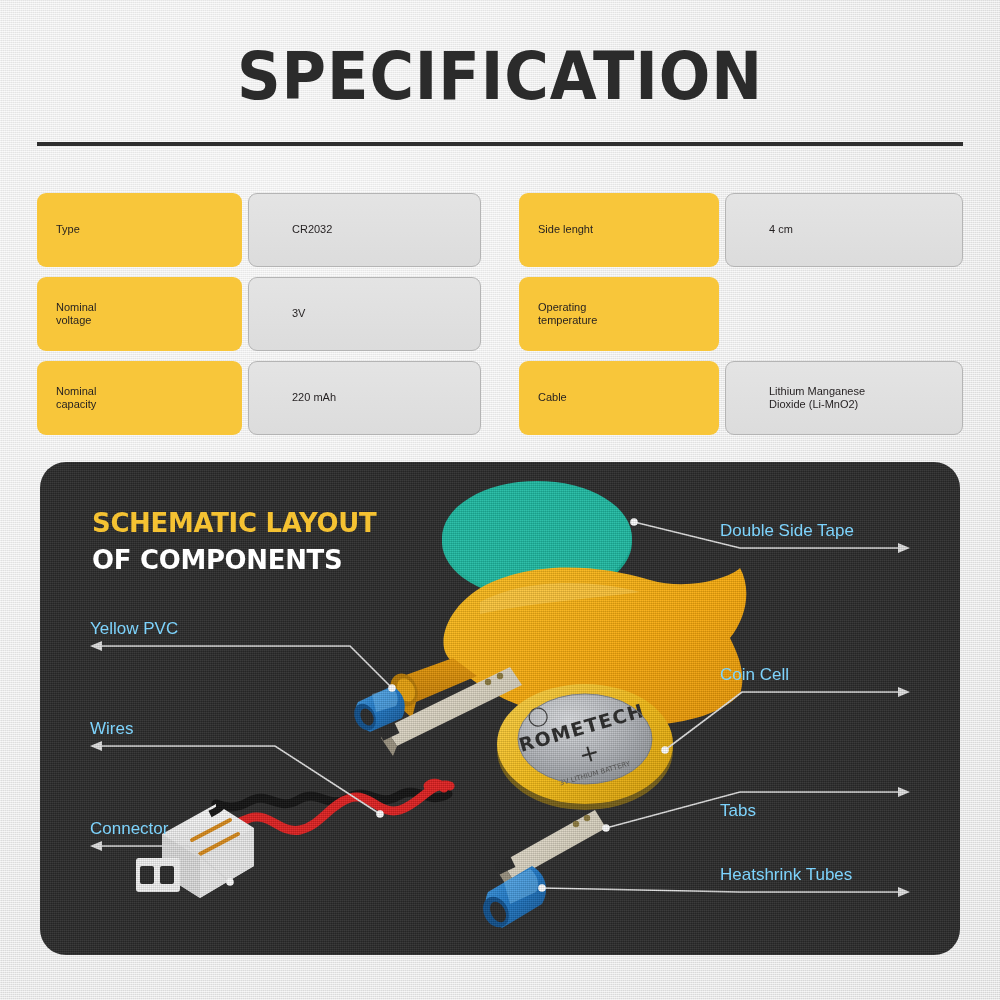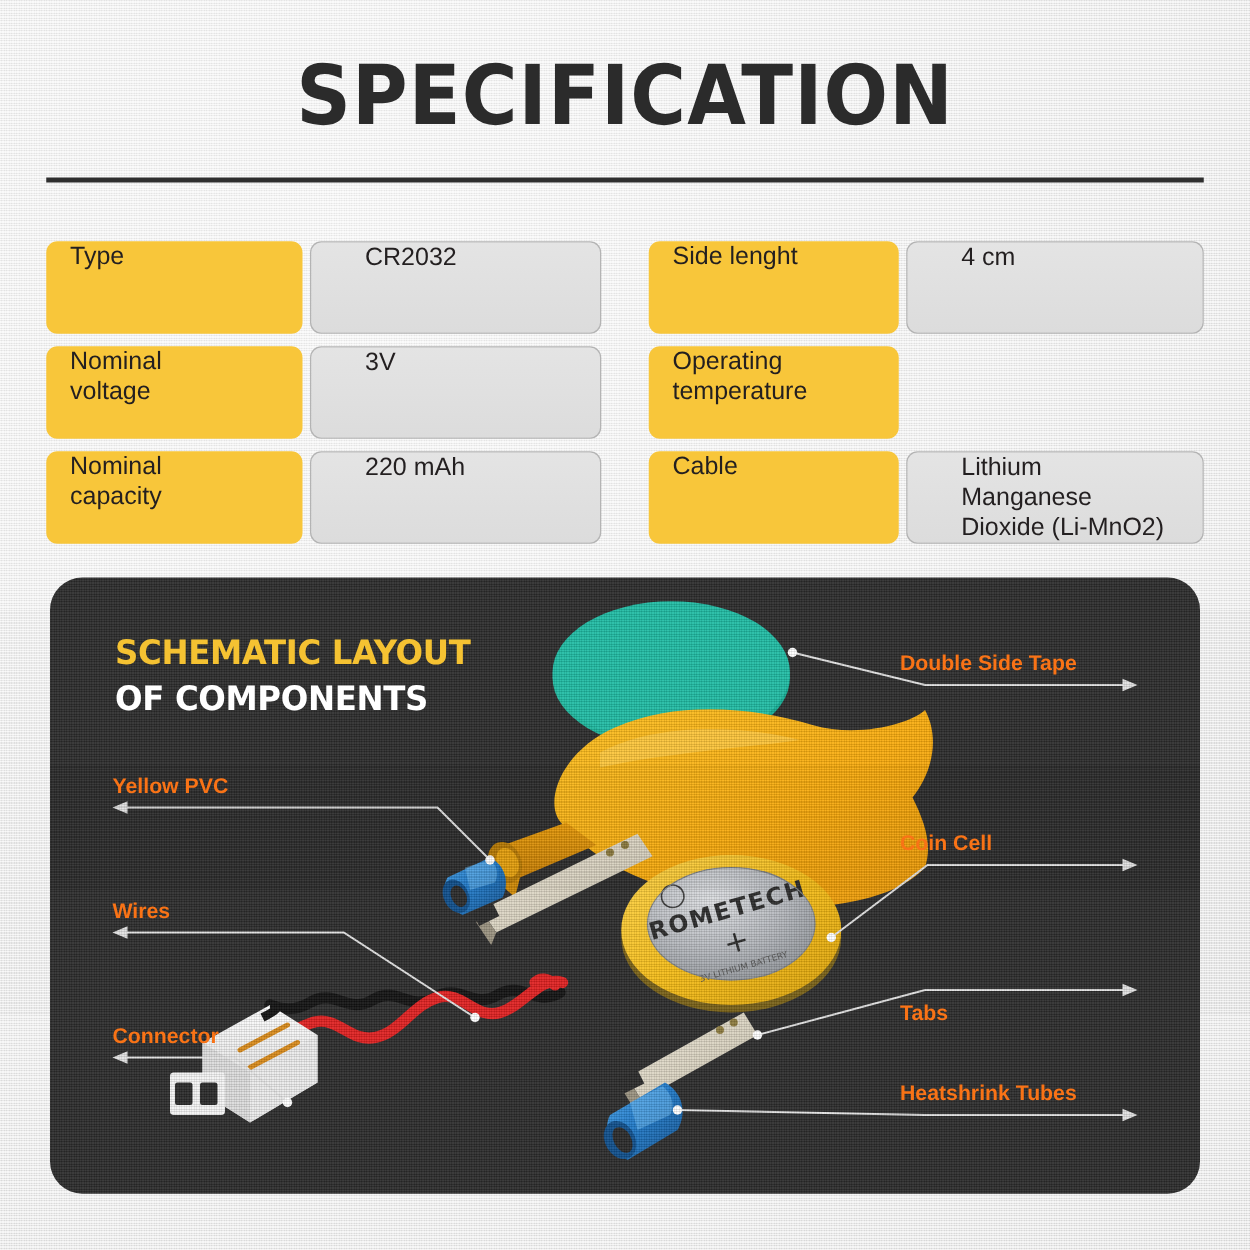--- a/index.html
+++ b/index.html
@@ -44,22 +44,22 @@
   
   #spec-table{
     position:absolute; left:37px; top:193px; width:926px;
     display:flex; gap:38px;
   }
   .spec-col{ flex:1; display:flex; flex-direction:column; gap:10px; }
   .spec-row{ display:flex; gap:6px; }
 
   .spec-label, .spec-value{
     border-radius:9px;
-    display:flex; align-items:flex-start;
-    font-size:20px;
+    display:flex; align-items:center;
+    font-size:11px;
     line-height:1.2;
     padding:0 19px;
   }
   .spec-label{
     width:205px; min-height:74px;
     background:#f8c63a;
     color:#231f20;
     font-weight:400;
   }
   .spec-value{
@@ -97,21 +97,21 @@
   #heading-line2{
     font-family:"DejaVu Sans", sans-serif;
     font-weight:700; font-size:27px; letter-spacing:-.3px;
     color:#ffffff; transform:scaleX(.96); transform-origin:left;
     margin-top:6px;
   }
 
   
   .callout-label{
     position:absolute;
-    font-size:17px; font-weight:700; color:#f97316;
+    font-size:17px; font-weight:400; color:#7dd3fc;
     white-space:nowrap;
   }
 
   
   #leader-lines{ position:absolute; inset:0; }
 
   
   #product-art{ position:absolute; inset:0; }
 </style>
 </head>

